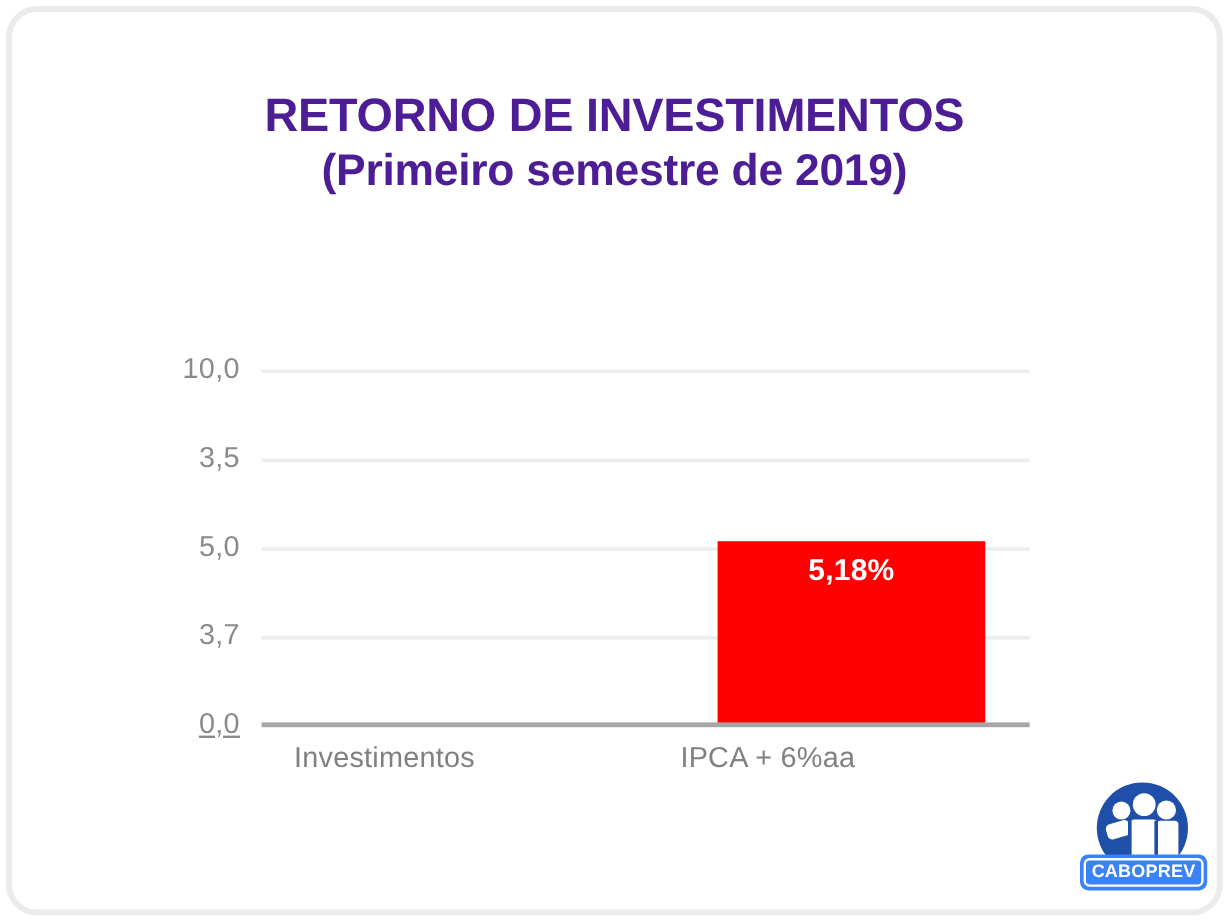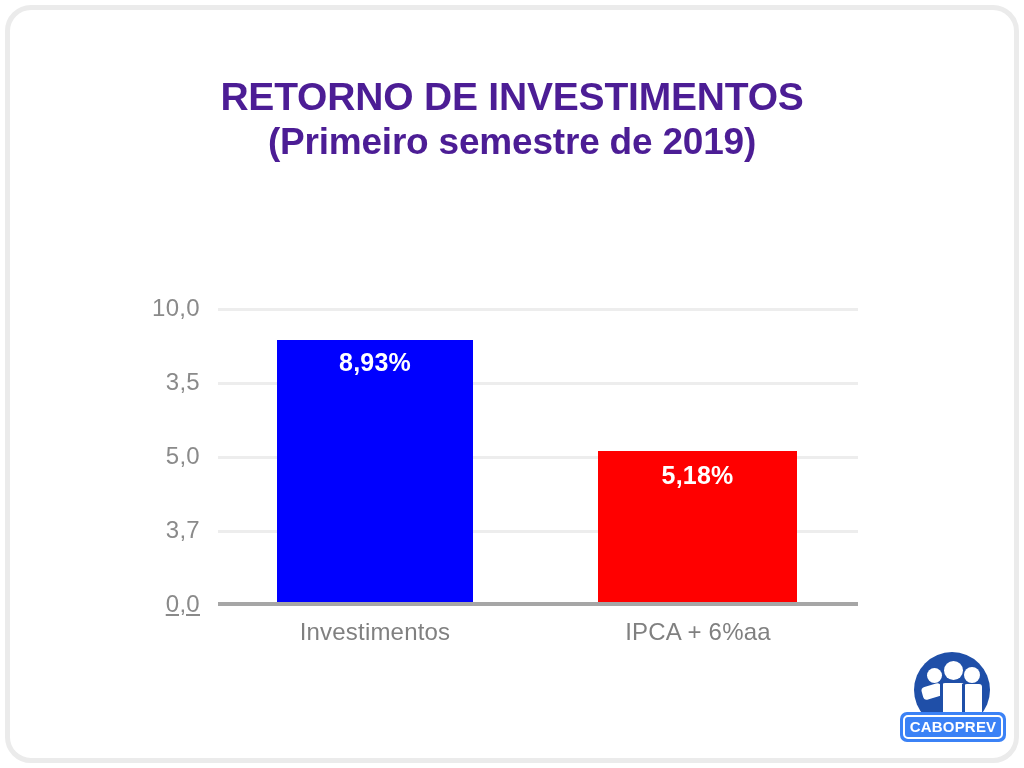--- a/index.html
+++ b/index.html
@@ -120,28 +120,29 @@
     left: 59px;      
     width: 196px;    
     height: 264px;   
     background: #0000ff;
   }
   #bar-ipca {
     left: 380px;     
     width: 199px;    
     height: 153px;   
     background: #ff0000;
+    padding-left: 24px;
   }
   #bar-investimentos .bar-value { top: 8px; }
   #bar-ipca .bar-value { top: 10px; }
 
   .xtick {
     position: absolute;
     top: 618px;
-    text-align: center;
+    text-align: left;
     color: #808080;
     font-size: 24px;
     letter-spacing: 0.2px;
   }
   #xtick-investimentos { left: 245px; width: 260px; }
   #xtick-ipca { left: 567px; width: 262px; }
 
   
   #logo {
     position: absolute;
@@ -219,23 +220,20 @@
       <div class="ytick" style="top:530px;">3,7</div>
       <div class="ytick" style="top:604px;text-decoration:underline;">0,0</div>
     </div>
 
     <div id="plot">
       <div class="gridline" style="top:0px;"></div>
       <div class="gridline" style="top:74px;"></div>
       <div class="gridline" style="top:148px;"></div>
       <div class="gridline" style="top:222px;"></div>
 
-      <div class="bar" id="bar-investimentos">
-        <span class="bar-value">8,93%</span>
-      </div>
 
       <div class="bar" id="bar-ipca">
         <span class="bar-value">5,18%</span>
       </div>
     </div>
 
     <div id="axis-baseline"></div>
 
     <div class="xtick" id="xtick-investimentos">Investimentos</div>
     <div class="xtick" id="xtick-ipca">IPCA + 6%aa</div>

